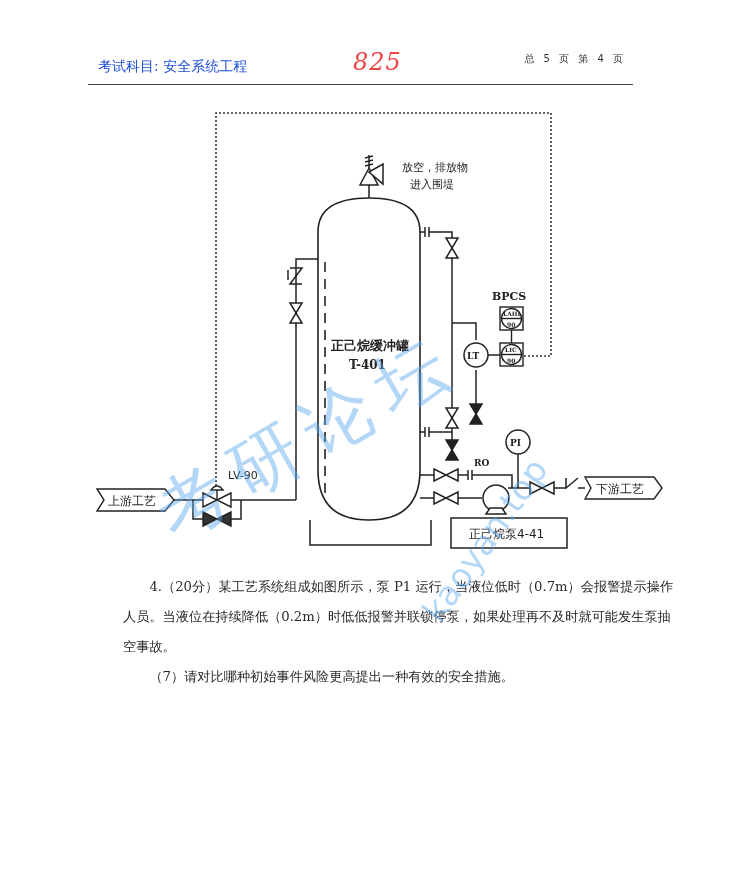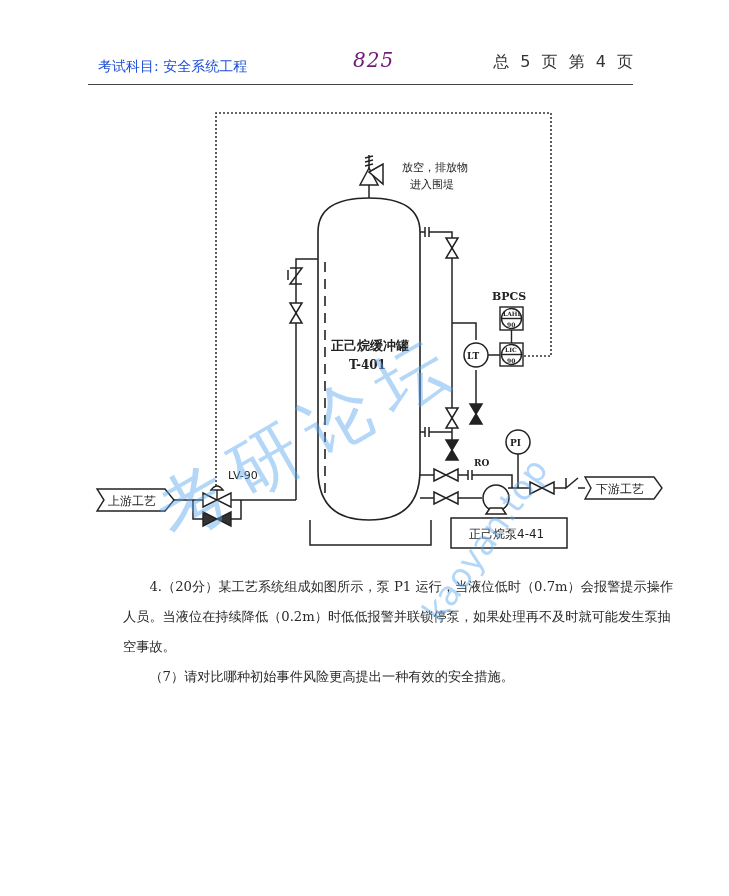--- a/index.html
+++ b/index.html
@@ -1,23 +1,23 @@
 <!DOCTYPE html>
 <html><head>
 <meta charset="utf-8">
 <style>
   html, body { margin: 0; padding: 0; background: #ffffff; }
   body { width: 729px; height: 896px; position: relative; overflow: hidden;
          font-family: "DejaVu Serif", "Liberation Serif", serif; color: #222; }
   .header { position: absolute; left: 88px; top: 56px; width: 545px; height: 30px; }
   .hdr-left { position: absolute; left: 2px; top: 2px; font-size: 14px;
               font-family: "DejaVu Sans", sans-serif; color: #1d4ed8; margin-left: 8px; }
-  .hdr-hand { position: absolute; left: 265px; top: -8px; font-size: 20px; font-style: italic;
-              font-family: "DejaVu Serif", serif; color: #701a75; letter-spacing: 1px; }
-  .hdr-right { position: absolute; right: 0; top: -4px; font-size: 16px; color: #333;
+  .hdr-hand { position: absolute; left: 265px; top: -8px; font-size: 24px; font-style: italic;
+              font-family: "DejaVu Serif", serif; color: #ef4444; letter-spacing: 1px; }
+  .hdr-right { position: absolute; right: 10px; top: -4px; font-size: 10px; color: #333;
                font-family: "DejaVu Sans", sans-serif; word-spacing: 6px; }
   .hdr-rule { position: absolute; left: 0; top: 28px; width: 545px; height: 1px; background: #444; }
   svg.diagram { position: absolute; left: 0; top: 0; }
   .qtext { position: absolute; left: 88px; width: 560px; font-size: 13.2px; line-height: 30px;
            font-family: "DejaVu Serif", serif; color: #2a2a2a; margin-left: 35px; }
   .qtext p { margin: 0; }
   .indent { text-indent: 2em; }
   .dtext { font-family: "DejaVu Sans", sans-serif; fill: #222; }
   .btext { font-family: "DejaVu Serif", serif; font-weight: bold; fill: #222; }
   .wm { position: absolute; pointer-events: none; color: #5aa7f0; opacity: 0.45;

